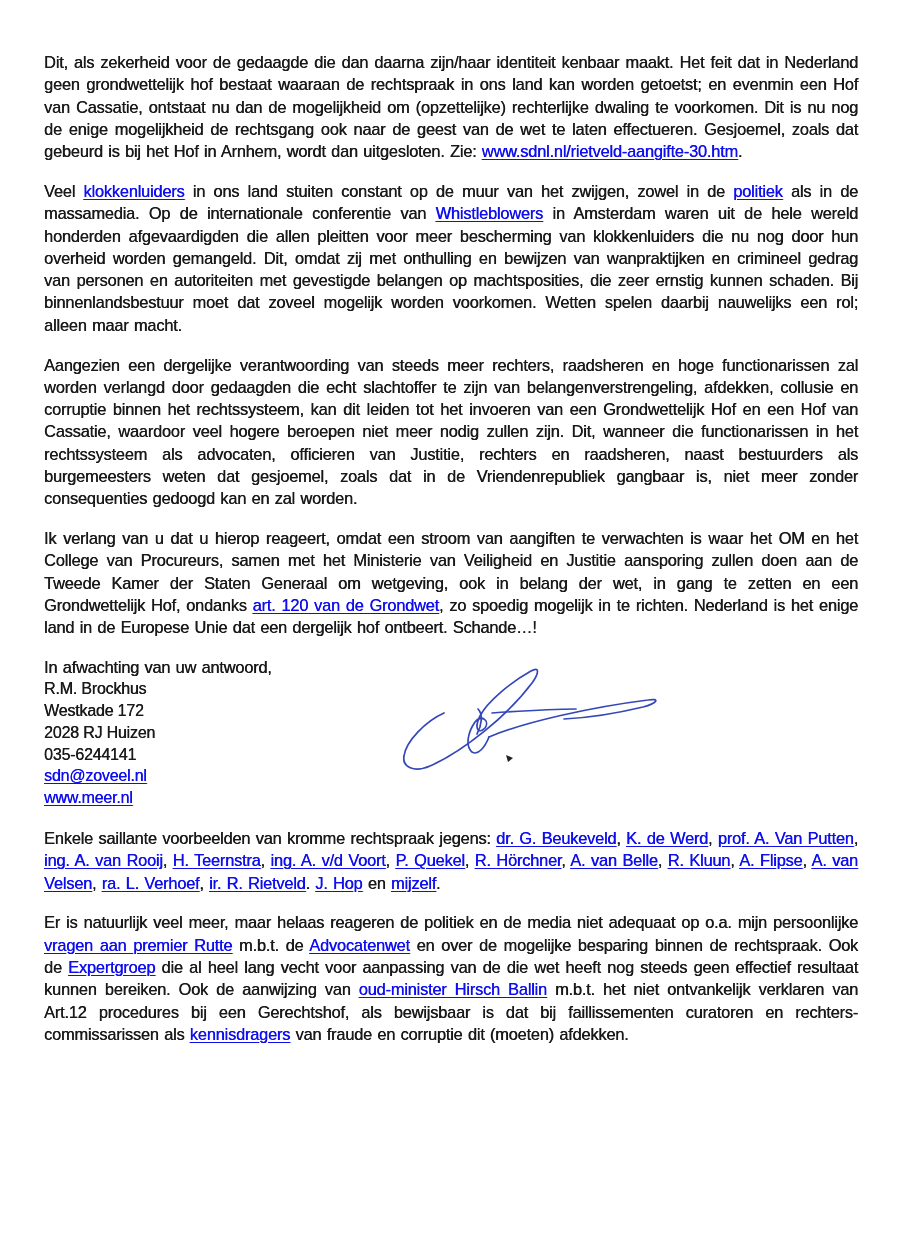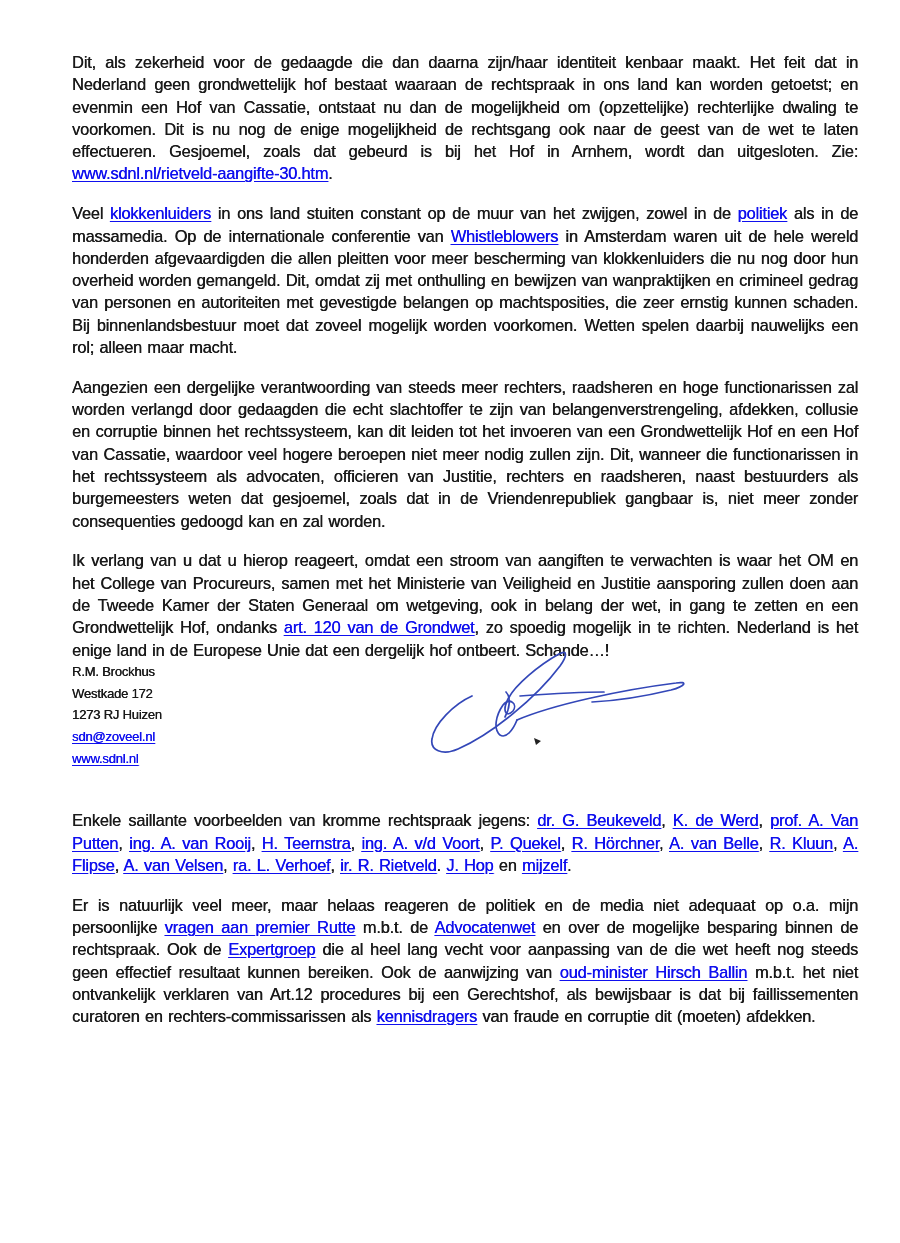--- a/index.html
+++ b/index.html
@@ -6,21 +6,21 @@
   body{
     width:900px;height:1243px;overflow:hidden;
     background:var(--paper,#ffffff);
     color:var(--ink,#1a1a1a);
     font-family:"Liberation Sans", sans-serif;
   }
   .content{
     position:relative;
     box-sizing:border-box;
     width:900px;
-    padding:51px 42px 0 72px;
+    padding:51px 42px 0 44px;
   }
   .para{
     margin:0 0 17.5px 0;
     text-align:justify;
     font-size:16.4px;
     line-height:22.3px;
     letter-spacing:-0.2px;
     word-spacing:1px;
     text-shadow:0.35px 0 0 currentColor;
   }
@@ -30,21 +30,21 @@
     text-decoration:underline;
     text-underline-offset:2px;
     cursor:pointer;
   }
   .sig-row{
     position:relative;
     margin:0 0 17.5px 0;
     min-height:131px;
   }
   .sender-line{
-    font-size:13px;
+    font-size:16px;
     line-height:21.7px;
     letter-spacing:-0.2px;
     text-shadow:0.35px 0 0 currentColor;
   }
   .signature-svg{
     position:absolute;
     left:348px;
     top:-23px;
     width:290px;
     height:130px;
@@ -62,29 +62,31 @@
 </head>
 <body style="--paper: #ffffff; --ink: #1a1a1a; --link: #0f0fee; --sig: #3347b8;">
 
 <div class="content">
 
   <div>
       <p class="para"><span>Dit, als zekerheid voor de gedaagde die dan daarna zijn/haar identiteit kenbaar maakt. Het feit dat in Nederland geen grondwettelijk hof bestaat waaraan de rechtspraak in ons land kan worden getoetst; en evenmin een Hof van Cassatie, ontstaat nu dan de mogelijkheid om (opzettelijke) rechterlijke dwaling te voorkomen. Dit is nu nog de enige mogelijkheid de rechtsgang ook naar de geest van de wet te laten effectueren. Gesjoemel, zoals dat gebeurd is bij het Hof in Arnhem, wordt dan uitgesloten. Zie: </span><a class="link" href="#">www.sdnl.nl/rietveld-aangifte-30.htm</a><span>.</span></p>
       <p class="para"><span>Veel </span><a class="link" href="#">klokkenluiders</a><span> in ons land stuiten constant op de muur van het zwijgen, zowel in de </span><a class="link" href="#">politiek</a><span> als in de massamedia. Op de internationale conferentie van </span><a class="link" href="#">Whistleblowers</a><span> in Amsterdam waren uit de hele wereld honderden afgevaardigden die allen pleitten voor meer bescherming van klokkenluiders die nu nog door hun overheid worden gemangeld. Dit, omdat zij met onthulling en bewijzen van wanpraktijken en crimineel gedrag van personen en autoriteiten met gevestigde belangen op machtsposities, die zeer ernstig kunnen schaden. Bij binnenlandsbestuur moet dat zoveel mogelijk worden voorkomen. Wetten spelen daarbij nauwelijks een rol; alleen maar macht.</span></p>
       <p class="para"><span>Aangezien een dergelijke verantwoording van steeds meer rechters, raadsheren en hoge functionarissen zal worden verlangd door gedaagden die echt slachtoffer te zijn van belangenverstrengeling, afdekken, collusie en corruptie binnen het rechtssysteem, kan dit leiden tot het invoeren van een Grondwettelijk Hof en een Hof van Cassatie, waardoor veel hogere beroepen niet meer nodig zullen zijn. Dit, wanneer die functionarissen in het rechtssysteem als advocaten, officieren van Justitie, rechters en raadsheren, naast bestuurders als burgemeesters weten dat gesjoemel, zoals dat in de Vriendenrepubliek gangbaar is, niet meer zonder consequenties gedoogd kan en zal worden.</span></p>
       <p class="para"><span>Ik verlang van u dat u hierop reageert, omdat een stroom van aangiften te verwachten is waar het OM en het College van Procureurs, samen met het Ministerie van Veiligheid en Justitie aansporing zullen doen aan de Tweede Kamer der Staten Generaal om wetgeving, ook in belang der wet, in gang te zetten en een Grondwettelijk Hof, ondanks </span><a class="link" href="#">art. 120 van de Grondwet</a><span>, zo spoedig mogelijk in te richten. Nederland is het enige land in de Europese Unie dat een dergelijk hof ontbeert. Schande…!</span></p>
+      <p class="para"><span>In afwachting van uw antwoord,</span></p>
     </div>
 
   <div class="sig-row">
     <div class="sender">
         <div class="sender-line"><span>R.M. Brockhus</span></div>
         <div class="sender-line"><span>Westkade 172</span></div>
-        <div class="sender-line"><span>1273 RJ Huizen</span></div>
+        <div class="sender-line"><span>2028 RJ Huizen</span></div>
+        <div class="sender-line"><span>035-6244141</span></div>
         <div class="sender-line"><a class="link" href="#">sdn@zoveel.nl</a></div>
-        <div class="sender-line"><a class="link" href="#">www.sdnl.nl</a></div>
+        <div class="sender-line"><a class="link" href="#">www.meer.nl</a></div>
       </div>
 
     <svg class="signature-svg" viewBox="0 0 290 130" aria-hidden="true">
       <path class="pen" d="M 52,58
         C 34,66 14,86 12,101
         C 10,112 22,118 38,111
         C 72,96 116,60 140,28
         C 147,18 148,11 139,16
         C 119,27 95,47 88,61
         C 82,73 86,80 93,73

